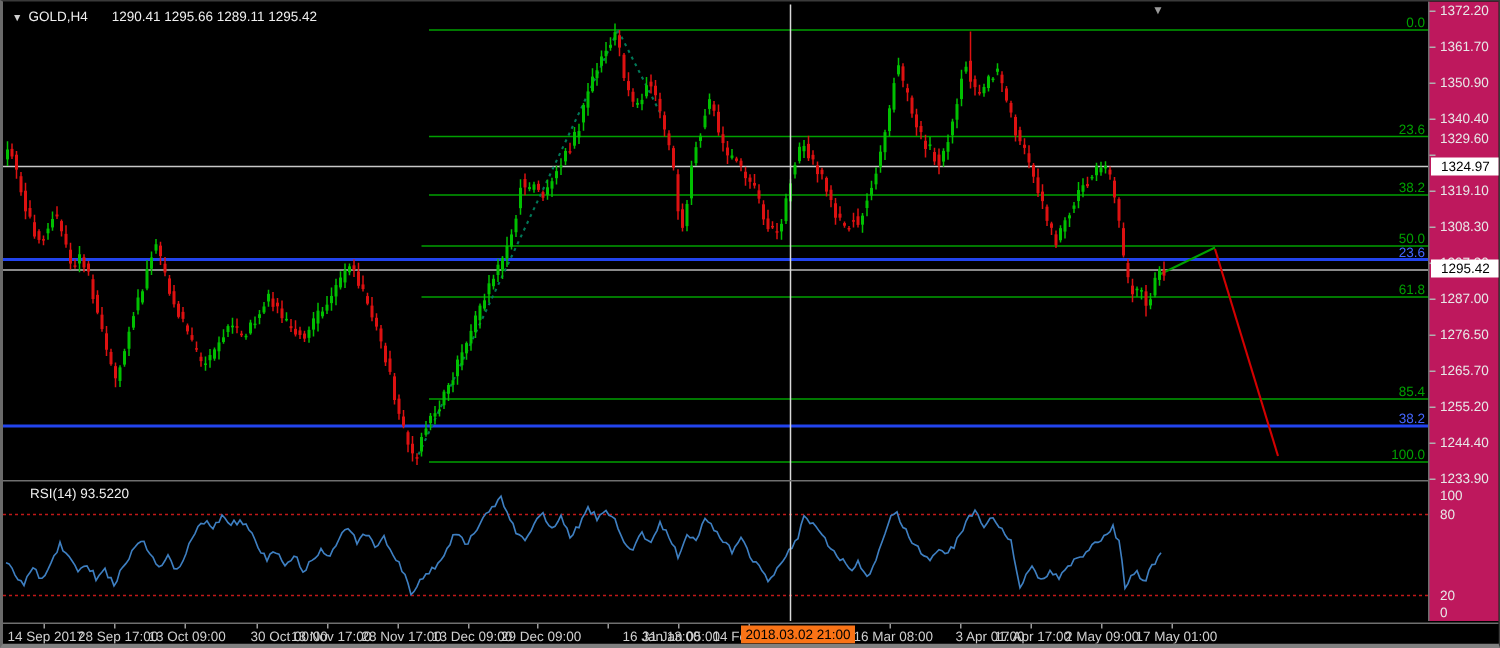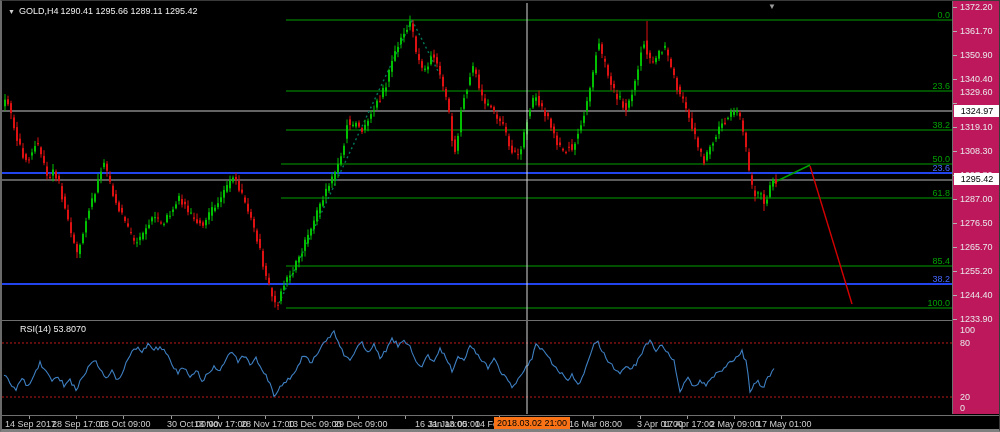--- a/index.html
+++ b/index.html
@@ -16,21 +16,21 @@
   .pricebox{position:absolute;left:1px;width:46px;height:12px;background:#fff;color:#000;
             font-size:9px;line-height:12px;text-align:center;z-index:5;}
   #time-strip{position:absolute;left:0;top:414px;width:998px;height:15px;background:#000;
               border-top:1px solid #6f6f6f;color:#cfcfcf;font-size:9px;}
   .tlabel{position:absolute;top:3px;white-space:nowrap;}
   .ttick{position:absolute;top:0;width:1px;height:3px;background:#9a9a9a;}
   .timebox{position:absolute;top:1px;height:12px;background:#f97316;color:#000;font-size:9px;
            line-height:12px;padding:0 3px;white-space:nowrap;z-index:5;}
   #symbol-label{position:absolute;left:6px;top:5px;font-size:9px;color:#efefef;z-index:4;}
   #symbol-label .tri{color:#cfcfcf;font-size:7px;margin-right:4px;}
-  #symbol-label .ohlc{margin-left:2px;}
+  #symbol-label .ohlc{margin-left:16px;}
   #rsi-label{position:absolute;left:18px;top:323px;font-size:9px;color:#efefef;z-index:4;}
   #shift-tri{position:absolute;left:766px;top:1px;font-size:8px;color:#9a9a9a;z-index:4;}
 </style>
 </head>
 <body>
 
 <div id="win">
   <div id="chart-area">
     <svg id="plot-svg" width="950" height="413">
         <defs>
@@ -593,21 +593,21 @@
         <line x1="525" y1="2" x2="525" y2="413" stroke="#d8d8d8" stroke-width="1"></line>
       </svg>
   </div>
 
   <div id="symbol-label">
     <span class="tri">▼</span><span>GOLD,H4</span><span class="ohlc">1290.41 1295.66 1289.11 1295.42</span>
   </div>
 
   <div id="shift-tri">▼</div>
 
-  <div id="rsi-label">RSI(14) 53.8070</div>
+  <div id="rsi-label">RSI(14) 93.5220</div>
 
   <div class="sep-h" style="top:319px"></div>
 
   <div id="axis-col">
       <div class="ptick-dash" style="top: 6px;"></div>
       <div class="ptick" style="top: 1px;">1372.20</div>
       <div class="ptick-dash" style="top: 30px;"></div>
       <div class="ptick" style="top: 25px;">1361.70</div>
       <div class="ptick-dash" style="top: 54px;"></div>
       <div class="ptick" style="top: 49px;">1350.90</div>

